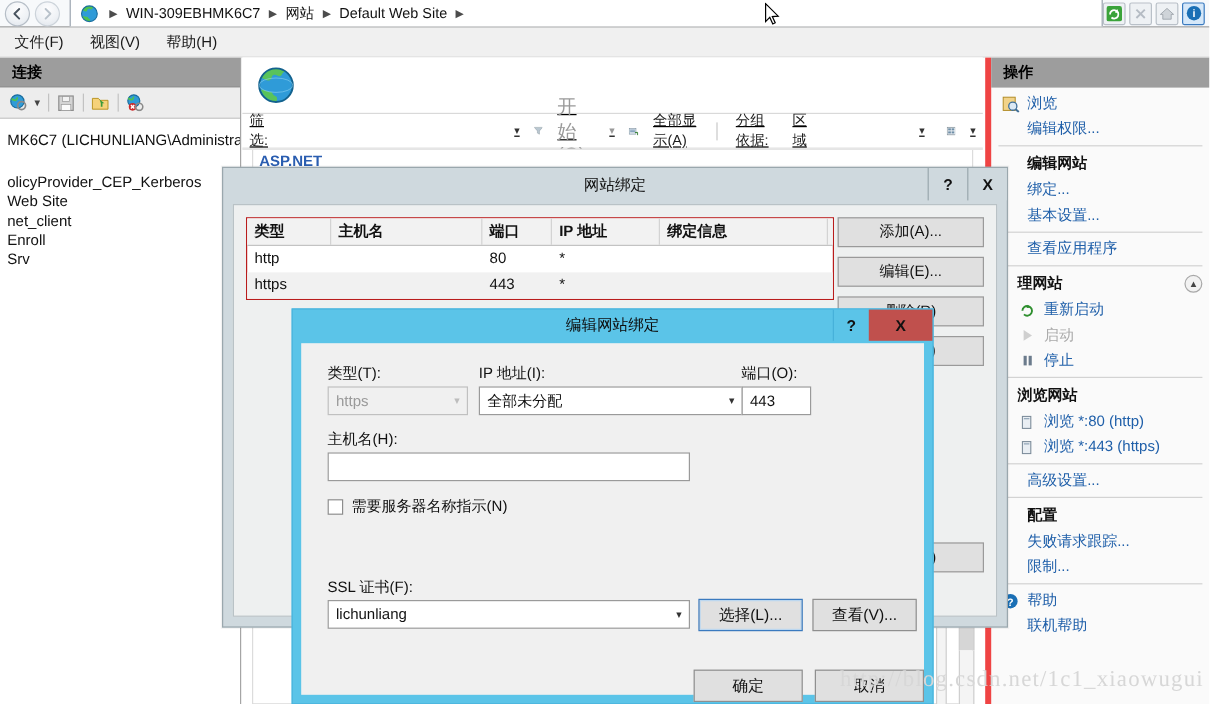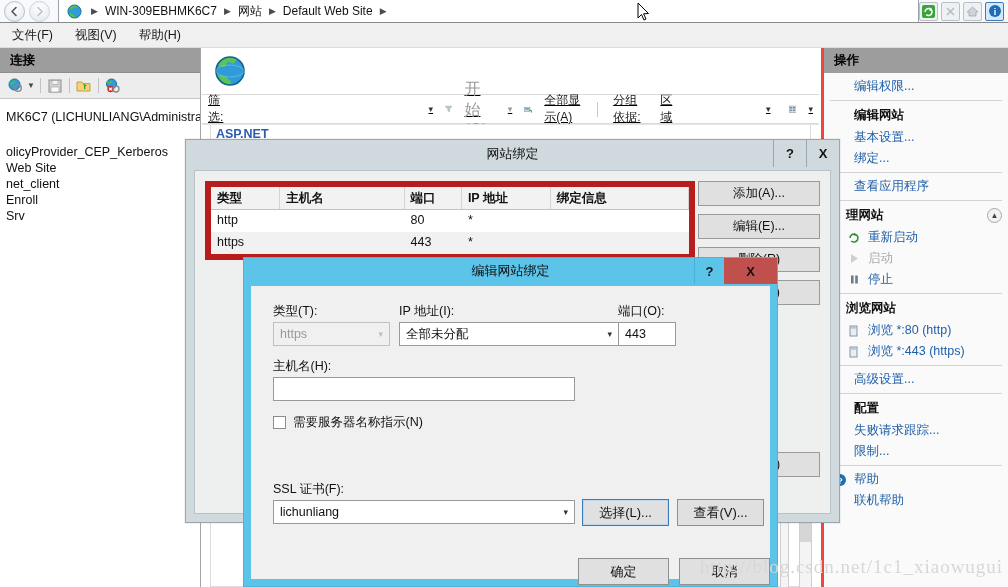--- a/index.html
+++ b/index.html
@@ -76,40 +76,40 @@
   .fb-caret { font-size:9px; color:#333; }
   .fb-grey { color:#9a9a9a; font-size:16px; }
   .fb-txt { font-size:12px; color:#1a1a1a; }
   .fb-sep { width:1px; height:15px; background:#c8c8c8; margin:0 4px; }
   .fb-select { font-size:12px; color:#1a1a1a; }
   .mid-body { position:relative; height:463px; background:#fff; border-top:1px solid #e5e5e5; }
   .aspnet-lbl { position:absolute; left:14px; top:2px; color:#2a5db0; font-size:12.5px; font-weight:bold; }
   .mid-inner-border { position:absolute; left:8px; top:0; right:8px; bottom:0; border:1px solid #dcdcdc; border-top:none;}
 
   
-  .pane-right { position:absolute; left:821px; top:48px; width:187px; height:539px; background:#fafafa; border-left:3px solid #ef4444; }
+  .pane-right { position:absolute; left:821px; top:48px; width:187px; height:539px; background:#fafafa; border-left:5px solid #ef4444; }
   .act-hdr { height:25px; background:#9d9d9d; display:flex; align-items:center; padding-left:10px; font-weight:bold; font-size:12.5px; color:#000; }
   .act-list { padding-top:3px; }
   .act-item { display:flex; align-items:center; height:21px; padding-left:8px; gap:6px; }
   .act-item .a-ico { width:16px; height:16px; flex:none; display:flex; align-items:center; justify-content:center; }
   .act-item .a-txt { color:#1f5fa9; font-size:12.5px; white-space:nowrap; }
   .act-item .a-txt.disabled { color:#a9a9a9; }
   .act-group { display:flex; align-items:center; justify-content:space-between; height:23px; padding:0 6px 0 30px; font-weight:bold; font-size:12.5px; color:#111; }
   .act-sep { height:1px; background:#d3d3d3; margin:3px 6px 3px 6px; }
   .chev { width:15px; height:15px; border:1px solid #a8a8a8; border-radius:50%; display:flex; align-items:center; justify-content:center; font-size:8px; color:#444; background:#f2f2f2;}
 
   
   .dlg1 { position:absolute; left:185px; top:139px; width:655px; height:384px;
           background:#cfd9de; border:1px solid #9aa7ad; box-shadow:0 0 0 1px rgba(0,0,0,.05); }
   .dlg1-title { height:28px; display:flex; align-items:center; justify-content:center; position:relative; }
   .dlg1-title .t { font-size:13px; color:#111; }
   .dlg1-btns { position:absolute; right:0; top:0; display:flex; height:28px; }
   .dlg1-btn { width:33px; height:27px; display:flex; align-items:center; justify-content:center; font-size:13px; font-weight:bold; color:#111; border-left:1px solid #9aa7ad; background:#cfd9de;}
   .dlg1-body { position:absolute; left:8px; top:30px; right:8px; bottom:8px; background:#eef0f0; border:1px solid #b9c2c6; }
-  .bind-table { position:absolute; left:10px; top:10px; width:490px; background:#fff; border:6px solid #b91c1c; }
+  .bind-table { position:absolute; left:10px; top:10px; width:490px; background:#fff; border:1px solid #b91c1c; }
   .bt-head { display:flex; height:23px; background:#f2f2f2; border-bottom:1px solid #c3c3c3; }
   .bt-head div { font-weight:bold; font-size:12.5px; color:#111; padding:3px 0 0 6px; border-right:1px solid #d3d3d3; }
   .bt-row { display:flex; height:22px; font-size:12.5px; color:#111; }
   .bt-row div { padding:3px 0 0 6px; }
   .bt-row.alt { background:#f1f1f1; }
   .c-type { width:70px; } .c-host { width:126px; } .c-port { width:58px; } .c-ip { width:90px; } .c-info { width:140px; }
   .bind-btns { position:absolute; right:10px; top:10px; width:122px; }
   .gbtn { width:122px; height:25px; background:#e0e0e0; border:1px solid #9a9a9a; display:flex; align-items:center; justify-content:center;
           font-size:12.5px; color:#111; margin-bottom:8px; }
   .gbtn.b2 { margin-top:1px; }
@@ -311,35 +311,45 @@
   <div class="sliver" style="left:598px; top:522px; width:9px; height:65px;"></div>
   <div class="sliver" style="left:618px; top:522px; width:1px; height:65px; background:#dcdcdc; border:none;"></div>
   <div class="sliver" style="left:780px; top:522px; width:9px; height:65px;"></div>
   <div class="sliver" style="left:799px; top:522px; width:13px; height:20px; background:#d6d6d6;"></div>
   <div class="sliver" style="left:799px; top:542px; width:13px; height:45px; background:#f4f4f4;"></div>
 
   <div class="pane-right">
     <div class="act-hdr">操作</div>
     <div class="act-list">
 
+      <div class="act-item">
+        <span class="a-ico">
+          <svg width="15" height="15" viewBox="0 0 15 15">
+              <rect x="1" y="2" width="10" height="11" fill="#f2d389" stroke="#b08a23" stroke-width=".8"></rect>
+              <circle cx="9" cy="9.5" r="3.4" fill="#dbe9f5" stroke="#3f6f99" stroke-width="1.1"></circle>
+              <path d="M11.4 12 L14 14.4" stroke="#3f6f99" stroke-width="1.6"></path>
+            </svg>
+        </span>
+        <span class="a-txt">浏览</span>
+      </div>
 
       <div class="act-item" style="padding-left:30px">
         <span class="a-txt">编辑权限...</span>
       </div>
 
       <div class="act-sep"></div>
       <div class="act-group">
         <span>编辑网站</span>
       </div>
 
       <div class="act-item" style="padding-left:30px">
+        <span class="a-txt">绑定...</span>
+      </div>
+      <div class="act-item" style="padding-left:30px">
         <span class="a-txt">基本设置...</span>
-      </div>
-      <div class="act-item" style="padding-left:30px">
-        <span class="a-txt">绑定...</span>
       </div>
 
       <div class="act-sep"></div>
 
       <div class="act-item" style="padding-left:30px">
         <span class="a-txt">查看应用程序</span>
       </div>
 
       <div class="act-sep"></div>
       <div class="act-group" style="padding-left:22px">

